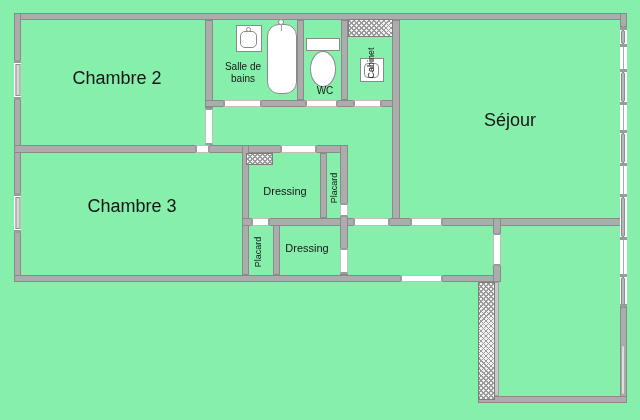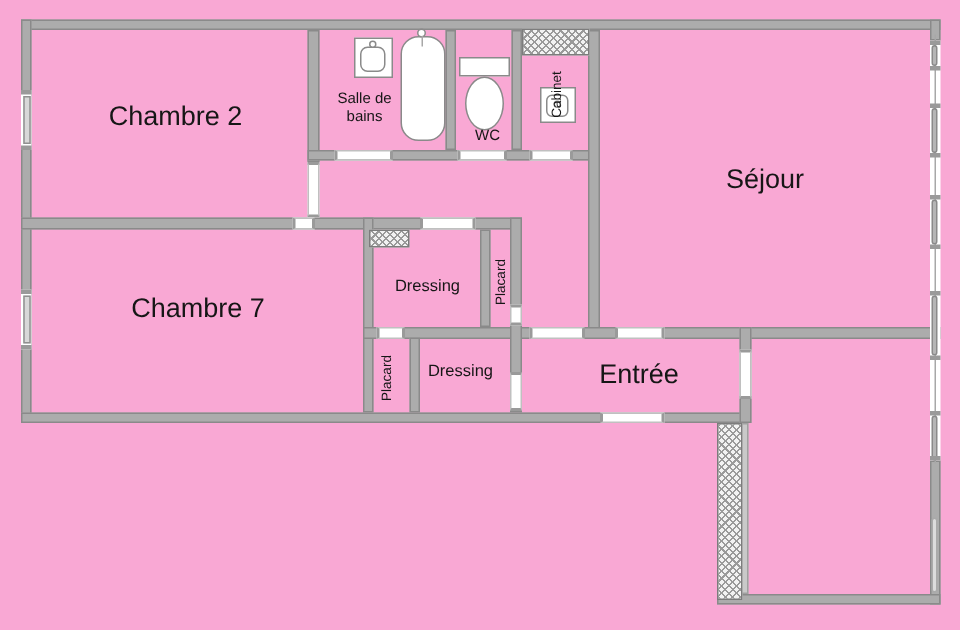--- a/index.html
+++ b/index.html
@@ -1,16 +1,16 @@
 <!DOCTYPE html>
 <html><head>
 <meta charset="utf-8">
 <style>
   html,body{margin:0;padding:0;background:#ffffff;}
-  #plan{position:relative;width:640px;height:420px;background:#f9a8d4;overflow:hidden;
+  #plan{position:relative;width:640px;height:420px;background:#86efac;overflow:hidden;
         font-family:"Liberation Sans",sans-serif;}
   .wall{position:absolute;background:#acacac;border:1px solid #8a8a8a;box-sizing:border-box;}
   .wall.lite{background:#c9c9c9;border-color:#a0a0a0;}
   .hatch{position:absolute;box-sizing:border-box;border:1px solid #7c7c7c;background-color:#f2f2f2;
     background-image:repeating-linear-gradient(45deg,#9a9a9a 0,#9a9a9a 1px,transparent 1px,transparent 3.5px),
                      repeating-linear-gradient(135deg,#9a9a9a 0,#9a9a9a 1px,transparent 1px,transparent 3.5px);}
   .door{position:absolute;background:#ffffff;box-sizing:border-box;border:1px solid #c0c0c0;}
   .door.h{border-left:2px solid #9a9a9a;border-right:2px solid #9a9a9a;}
   .door.v{border-top:2px solid #9a9a9a;border-bottom:2px solid #9a9a9a;}
   .winv{position:absolute;background:#ffffff;box-sizing:border-box;
@@ -115,20 +115,19 @@
   <div class="fx round" style="left:369px;top:67px;width:5px;height:5px;"></div>
 
   <div class="lbl s18" style="left:117px;top:78px;">Chambre 2</div>
   <div class="lbl s15 c" style="left:243px;top:72px;">
     <div>Salle de</div>
     <div>bains</div>
   </div>
   <div class="lbl s15" style="left:325px;top:91px;">WC</div>
   <div class="lbl v s9" style="left:371px;top:63px;">Cabinet</div>
   <div class="lbl s18" style="left:510px;top:120px;">Séjour</div>
-  <div class="lbl s18" style="left:132px;top:206px;">Chambre 7</div>
+  <div class="lbl s18" style="left:132px;top:206px;">Chambre 3</div>
   <div class="lbl s11" style="left:285px;top:191px;">Dressing</div>
   <div class="lbl v s9" style="left:334px;top:188px;">Placard</div>
   <div class="lbl v s9" style="left:258px;top:252px;">Placard</div>
   <div class="lbl s11" style="left:307px;top:248px;">Dressing</div>
-  <div class="lbl s18" style="left:426px;top:250px;">Entrée</div>
 
 </div>
 
 </body></html>

